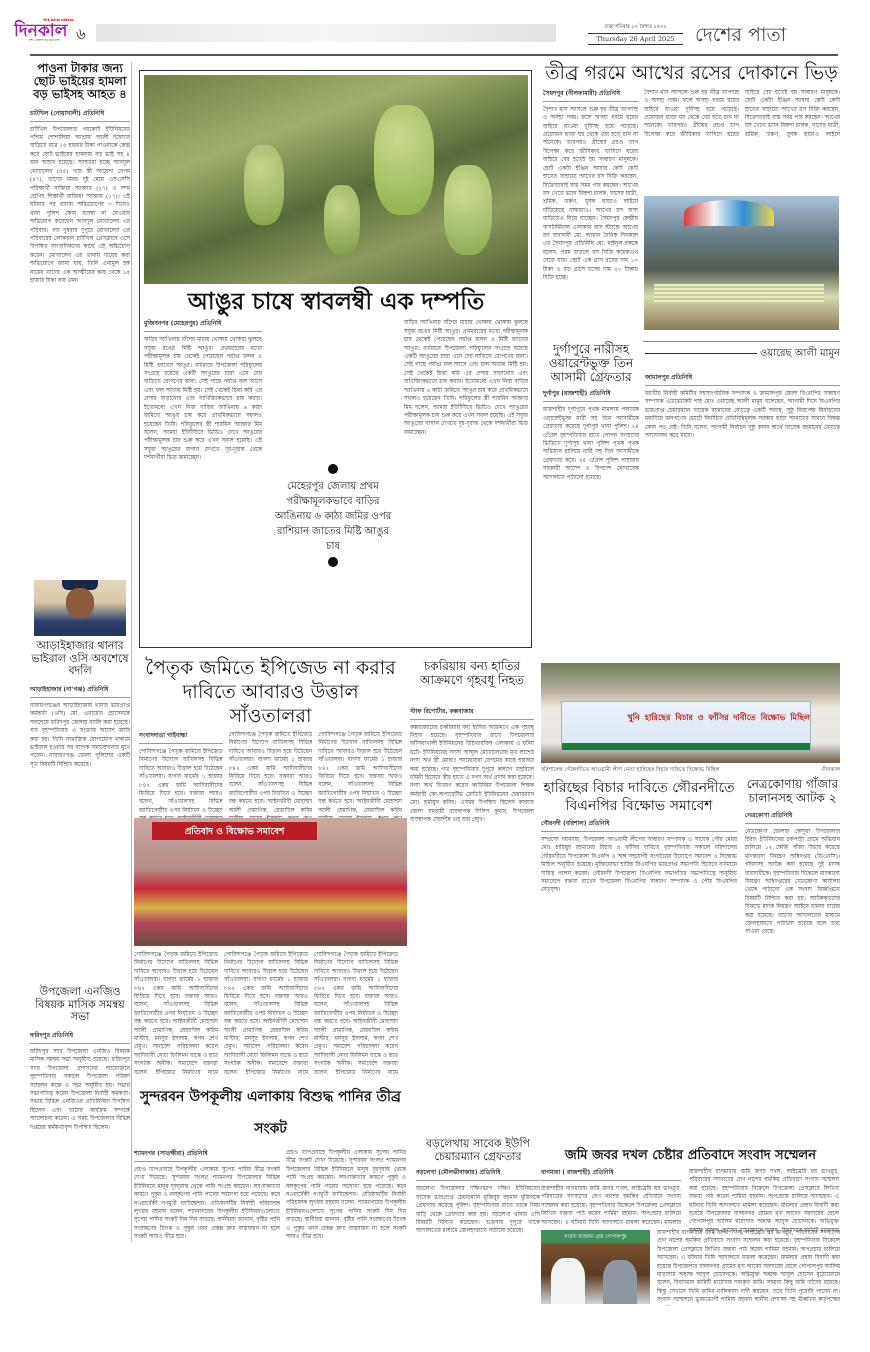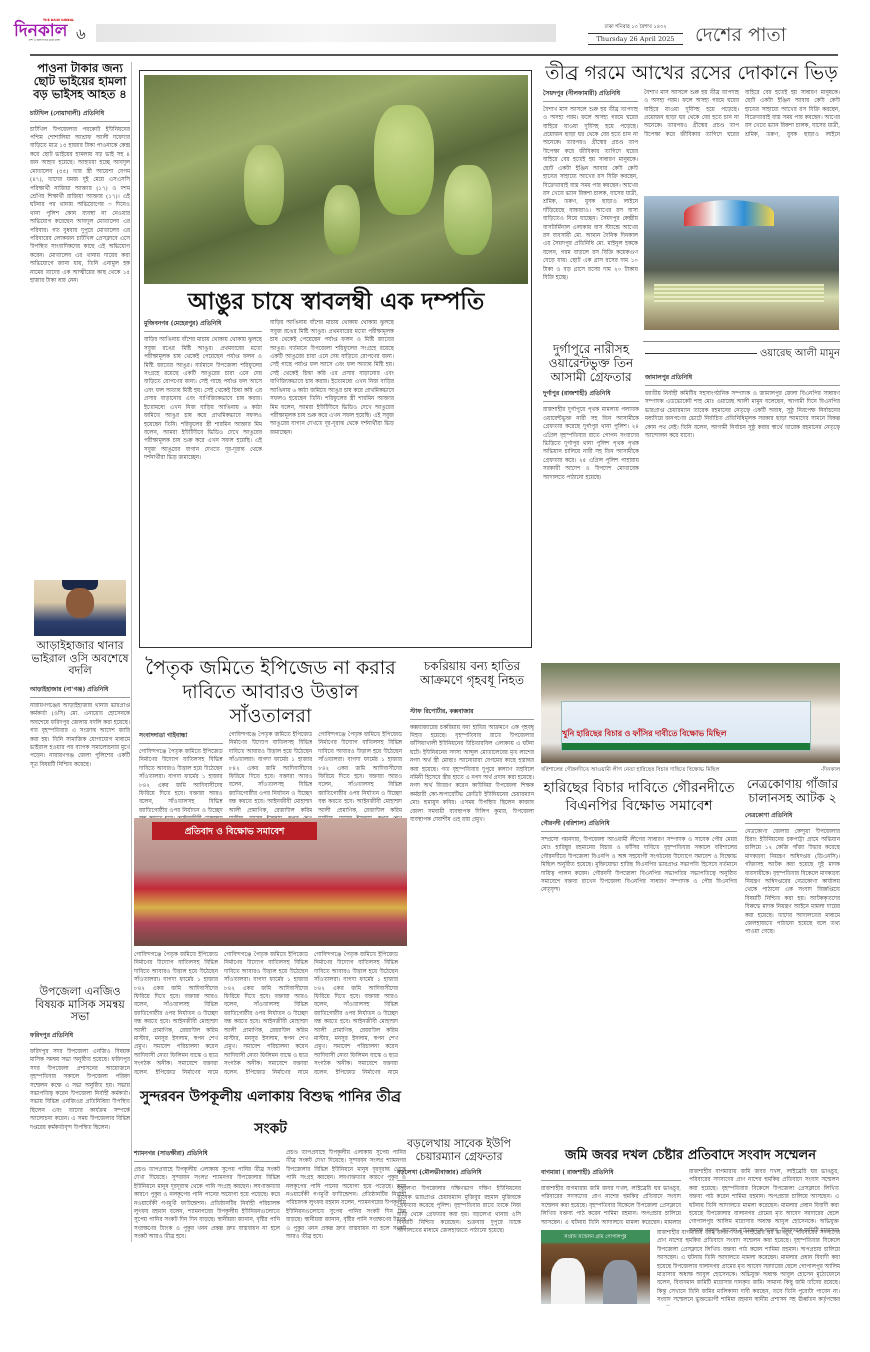--- a/index.html
+++ b/index.html
@@ -62,20 +62,25 @@
   <div style="position:absolute;left:300px;top:90px;width:48px;height:90px;border-radius:40%;background:radial-gradient(circle at 40% 30%,#cbdc92,#8aa94f)"></div>
   <div style="position:absolute;left:180px;top:110px;width:36px;height:70px;border-radius:40%;background:radial-gradient(circle at 40% 30%,#c2d489,#7f9a46)"></div>
 </div>
 <article class="abs" style="left:144px;top:288px;width:384px">
   <h1 class="hl" style="font-size:23px;margin-bottom:4px">আঙুর চাষে স্বাবলম্বী এক দম্পতি</h1>
   <div style="display:flex;gap:8px">
     <div style="width:118px">
       <div class="by">মুজিবনগর (মেহেরপুর) প্রতিনিধি</div>
       <p class="body" style="height:310px;overflow:hidden">বাড়ির আঙিনায় বাঁশের মাচায় থোকায় থোকায় ঝুলছে সবুজ রঙের মিষ্টি আঙুর। প্রথমবারের মতো পরীক্ষামূলক চাষ থেকেই পেয়েছেন পর্যাপ্ত ফলন ও মিষ্টি জাতের আঙুর। বর্তমানে উপজেলা শরিফুলের সংগ্রহে রয়েছে একটি আঙুরের চারা এনে দেয় বাড়িতে রোপণের জন্য। সেই গাছে পর্যাপ্ত ফল আসে এবং ফল অত্যন্ত মিষ্টি হয়। সেই থেকেই চিন্তা করি এর প্রসার বাড়ানোর এবং বাণিজ্যিকভাবে চাষ করার। ইতোমধ্যে এখন নিজ বাড়ির আঙিনায় ৬ কাঠা জমিতে আঙুর চাষ করে প্রাথমিকভাবে সফলও হয়েছেন তিনি। শরিফুলের স্ত্রী শারমিন আক্তার মিম বলেন, আমরা ইউটিউবে ভিডিও দেখে আঙুরের পরীক্ষামূলক চাষ শুরু করে এখন সফল হয়েছি। এই সবুজ আঙুরের বাগান দেখতে দূর-দূরান্ত থেকে দর্শনার্থীরা ভিড় জমাচ্ছেন।</p>
     </div>
+    <div style="width:126px">
+      <div style="width:10px;height:10px;border-radius:50%;background:#111;margin:146px auto 4px"></div>
+      <p style="font-family:'DejaVu Sans',sans-serif;font-size:10px;line-height:15px;text-align:center;color:#222">মেহেরপুর জেলায় প্রথম পরীক্ষামূলকভাবে বাড়ির আঙিনায় ৬ কাঠা জমির ওপর রাশিয়ান জাতের মিষ্টি আঙুর চাষ</p>
+      <div style="width:10px;height:10px;border-radius:50%;background:#111;margin:4px auto"></div>
+    </div>
     <div style="width:124px">
       <p class="body" style="height:345px;overflow:hidden">বাড়ির আঙিনায় বাঁশের মাচায় থোকায় থোকায় ঝুলছে সবুজ রঙের মিষ্টি আঙুর। প্রথমবারের মতো পরীক্ষামূলক চাষ থেকেই পেয়েছেন পর্যাপ্ত ফলন ও মিষ্টি জাতের আঙুর। বর্তমানে উপজেলা শরিফুলের সংগ্রহে রয়েছে একটি আঙুরের চারা এনে দেয় বাড়িতে রোপণের জন্য। সেই গাছে পর্যাপ্ত ফল আসে এবং ফল অত্যন্ত মিষ্টি হয়। সেই থেকেই চিন্তা করি এর প্রসার বাড়ানোর এবং বাণিজ্যিকভাবে চাষ করার। ইতোমধ্যে এখন নিজ বাড়ির আঙিনায় ৬ কাঠা জমিতে আঙুর চাষ করে প্রাথমিকভাবে সফলও হয়েছেন তিনি। শরিফুলের স্ত্রী শারমিন আক্তার মিম বলেন, আমরা ইউটিউবে ভিডিও দেখে আঙুরের পরীক্ষামূলক চাষ শুরু করে এখন সফল হয়েছি। এই সবুজ আঙুরের বাগান দেখতে দূর-দূরান্ত থেকে দর্শনার্থীরা ভিড় জমাচ্ছেন।</p>
     </div>
   </div>
 </article>
 
 <article class="abs" style="left:543px;top:62px;width:297px">
   <h1 class="hl" style="font-size:19px;font-weight:normal;margin-bottom:4px;text-align:center">তীব্র গরমে আখের রসের দোকানে ভিড়</h1>
   <div style="display:flex;gap:6px">
     <div style="width:95px">
@@ -132,21 +137,21 @@
 </div>
 
 <article class="abs" style="left:410px;top:660px;width:124px">
   <h2 class="hl" style="font-size:12px;font-weight:normal;margin-bottom:18px">চকরিয়ায় বন্য হাতির আক্রমণে গৃহবধূ নিহত</h2>
   <div class="by">স্টাফ রিপোর্টার, কক্সবাজার</div>
   <p class="body" style="height:380px;overflow:hidden">কক্সবাজারের চকরিয়ায় বন্য হাতির আক্রমণে এক গৃহবধূ নিহত হয়েছে। বৃহস্পতিবার রাতে উপজেলার ফাঁসিয়াখালী ইউনিয়নের উচিতারবিল এলাকায় এ ঘটনা ঘটে। ইউনিয়নের সদস্য আব্দুল মোতালেবের মৃত লাশের নগদ অর্থ স্ত্রী মোছাঃ আনোয়ারা বেগমের কাছে হস্তান্তর করা হয়েছে। গত বৃহস্পতিবার দুপুরে কল্যাণ তহবিলে নমিনী হিসেবে স্ত্রীর হাতে এ নগদ অর্থ প্রদান করা হয়েছে। নগদ অর্থ বিতরণ করেন কাউনিয়া উপজেলা শিক্ষক কর্মচারী কো-অপারেটিভ ক্রেডিট ইউনিয়নের চেয়ারম্যান মোঃ হুমায়ুন কবির। এসময় উপস্থিত ছিলেন কাজাব জেলা সমবায়ী ব্যবস্থাপক দিলিপ কুমার, উপজেলা ব্যবস্থাপক দেবাশীষ গুহ রায় প্রমুখ।</p>
 </article>
 
 <div class="photo" style="left:541px;top:663px;width:299px;height:100px;background:linear-gradient(180deg,#6f7d5a 0%,#bdb3a1 30%,#efeae2 45%,#e8e6e2 80%,#6d5d4b 100%)">
   <div style="position:absolute;left:20px;top:38px;width:250px;height:50px;background:linear-gradient(180deg,#eaf1f8,#d9e6f2);border:1px solid #9bb">
-    <div style="font-size:8px;color:#c0161b;font-weight:bold;font-family:Liberation Sans, sans-serif;text-align:left;margin-top:26px;line-height:12px">খুনি হারিছের বিচার ও ফাঁসির দাবীতে বিক্ষোভ মিছিল</div>
+    <div style="font-size:8px;color:#c0161b;font-weight:bold;font-family:Liberation Mono, monospace;text-align:right;margin-top:10px;line-height:12px">খুনি হারিছের বিচার ও ফাঁসির দাবীতে বিক্ষোভ মিছিল</div>
     <div style="position:absolute;left:0;bottom:0;width:100%;height:7px;background:#1c7a3a"></div>
   </div>
 </div>
 <div class="abs" style="left:541px;top:766px;width:299px;display:flex;justify-content:space-between">
   <span class="cap">বরিশালের গৌরনদীতে আওয়ামী লীগ নেতা হারিছের বিচার দাবিতে বিক্ষোভ মিছিল</span>
   <span class="cap">-দিনকাল</span>
 </div>
 <article class="abs" style="left:541px;top:778px;width:196px">
   <h2 class="hl" style="font-size:14px;font-weight:normal;line-height:18px;margin-bottom:4px">হারিছের বিচার দাবিতে গৌরনদীতে বিএনপির বিক্ষোভ সমাবেশ</h2>
   <div class="by">গৌরনদী (বরিশাল) প্রতিনিধি</div>
@@ -163,21 +168,21 @@
   <h1 class="hl" style="font-size:14px;line-height:32px;margin-bottom:4px">সুন্দরবন উপকূলীয় এলাকায় বিশুদ্ধ পানির তীব্র সংকট</h1>
   <div style="display:flex;gap:6px">
     <div style="width:146px">
       <div class="by">শ্যামনগর (সাতক্ষীরা) প্রতিনিধি</div>
       <p class="body" style="height:170px;overflow:hidden">প্রচণ্ড তাপপ্রবাহে উপকূলীয় এলাকায় সুপেয় পানির তীব্র সংকট দেখা দিয়েছে। সুন্দরবন সংলগ্ন শ্যামনগর উপজেলার বিভিন্ন ইউনিয়নে মানুষ দূরদূরান্ত থেকে পানি সংগ্রহ করছেন। লবণাক্ততার কারণে পুকুর ও নলকূপের পানি পানের অযোগ্য হয়ে পড়েছে। করে নওয়াবেঁকী গণমুখী ফাউন্ডেশন। প্রতিষ্ঠানটির নির্বাহী পরিচালক লুৎফর রহমান বলেন, শ্যামনগরের উপকূলীয় ইউনিয়নগুলোতে সুপেয় পানির সংকট দিন দিন বাড়ছে। স্থানীয়রা জানান, বৃষ্টির পানি সংরক্ষণের ট্যাংক ও পুকুর খনন প্রকল্প দ্রুত বাস্তবায়ন না হলে সংকট আরও তীব্র হবে।</p>
     </div>
     <p class="body" style="width:120px;height:180px;overflow:hidden">প্রচণ্ড তাপপ্রবাহে উপকূলীয় এলাকায় সুপেয় পানির তীব্র সংকট দেখা দিয়েছে। সুন্দরবন সংলগ্ন শ্যামনগর উপজেলার বিভিন্ন ইউনিয়নে মানুষ দূরদূরান্ত থেকে পানি সংগ্রহ করছেন। লবণাক্ততার কারণে পুকুর ও নলকূপের পানি পানের অযোগ্য হয়ে পড়েছে। করে নওয়াবেঁকী গণমুখী ফাউন্ডেশন। প্রতিষ্ঠানটির নির্বাহী পরিচালক লুৎফর রহমান বলেন, শ্যামনগরের উপকূলীয় ইউনিয়নগুলোতে সুপেয় পানির সংকট দিন দিন বাড়ছে। স্থানীয়রা জানান, বৃষ্টির পানি সংরক্ষণের ট্যাংক ও পুকুর খনন প্রকল্প দ্রুত বাস্তবায়ন না হলে সংকট আরও তীব্র হবে।</p>
   </div>
 </article>
 
-<article class="abs" style="left:397px;top:1138px;width:124px">
+<article class="abs" style="left:416px;top:1138px;width:124px">
   <h2 class="hl" style="font-size:11px;font-weight:normal;margin-bottom:4px">বড়লেখায় সাবেক ইউপি চেয়ারম্যান গ্রেফতার</h2>
   <div class="by">বড়লেখা (মৌলভীবাজার) প্রতিনিধি</div>
   <p class="body" style="height:130px;overflow:hidden">বড়লেখা উপজেলার দক্ষিণভাগ দক্ষিণ ইউনিয়নের সাবেক ভারপ্রাপ্ত চেয়ারম্যান মুজিবুর রহমান মুজিবকে গ্রেফতার করেছে পুলিশ। বৃহস্পতিবার রাতে তাকে নিজ বাড়ি থেকে গ্রেফতার করা হয়। বড়লেখা থানার ওসি বিষয়টি নিশ্চিত করেছেন। শুক্রবার দুপুরে তাকে আদালতের মাধ্যমে জেলহাজতে পাঠানো হয়েছে।</p>
 </article>
 
 <article class="abs" style="left:541px;top:1148px;width:299px">
   <h2 class="hl" style="font-size:13px;margin-bottom:4px">জমি জবর দখল চেষ্টার প্রতিবাদে সংবাদ সম্মেলন</h2>
   <div style="display:flex;gap:8px">
     <div style="width:140px">
       <div class="by">বাগমারা ( রাজশাহী) প্রতিনিধি</div>

